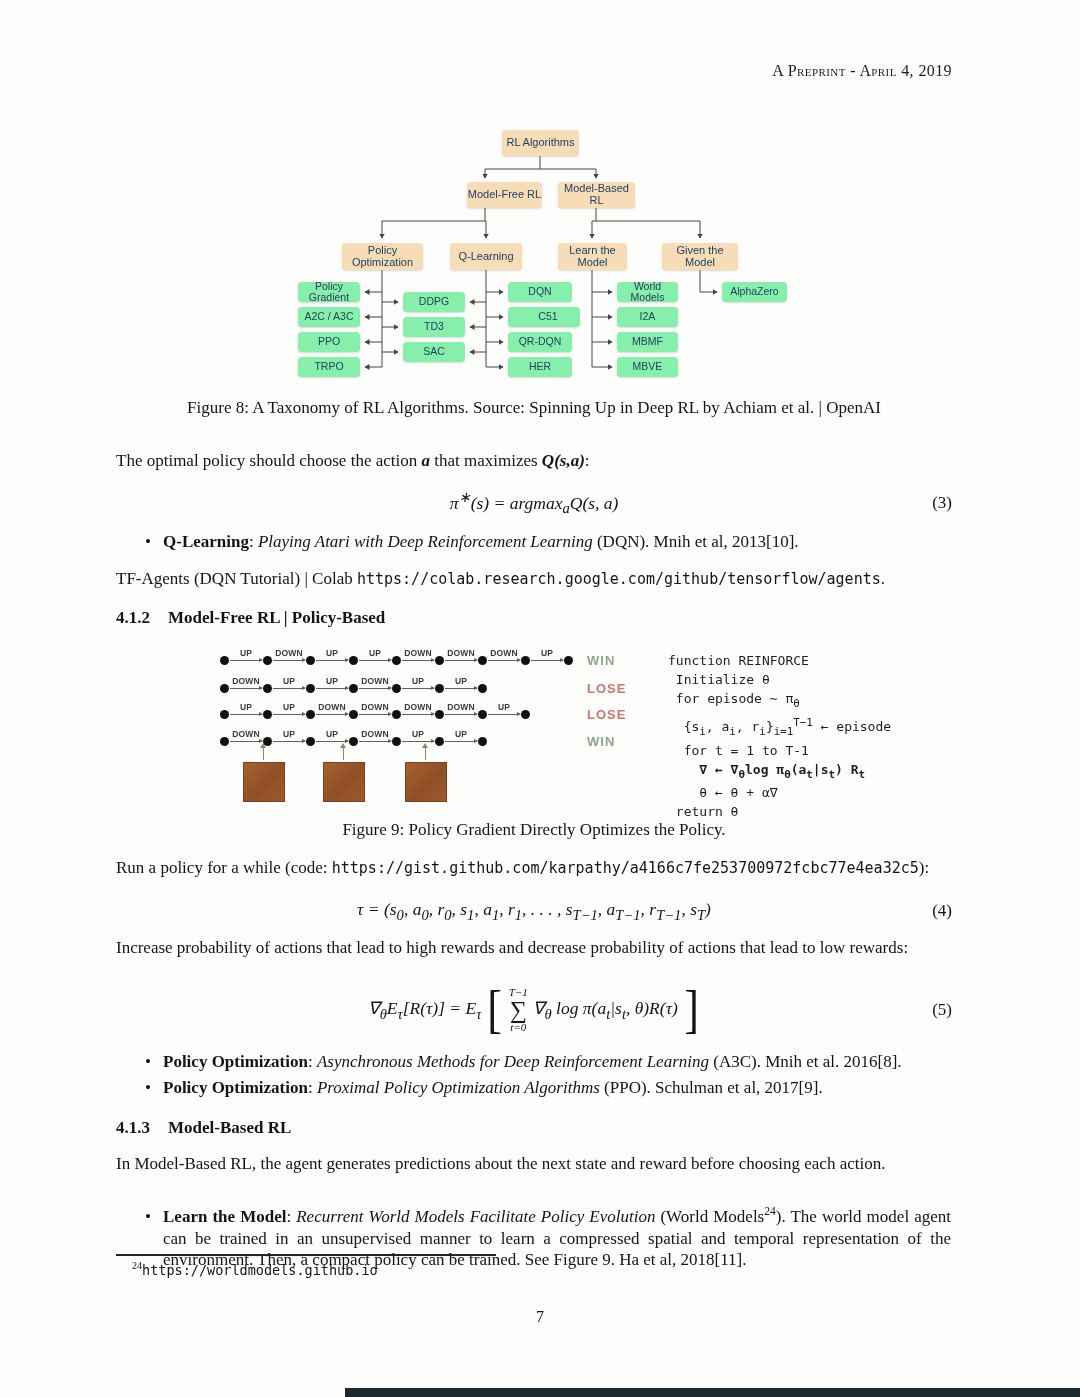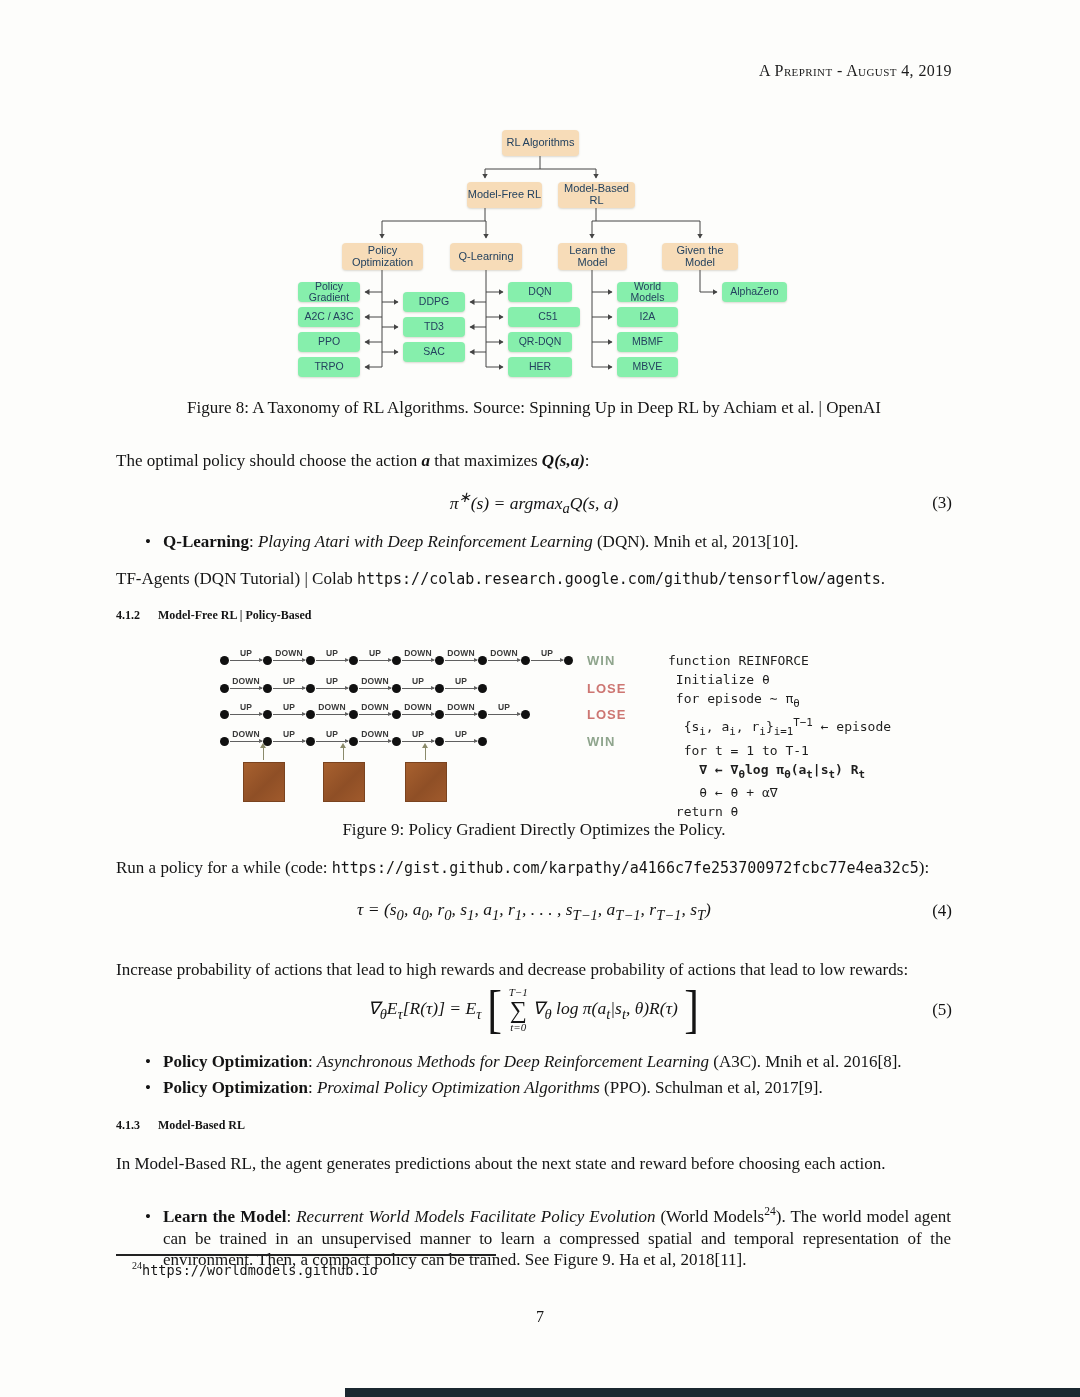--- a/index.html
+++ b/index.html
@@ -21,21 +21,21 @@
     position:absolute;display:flex;align-items:center;justify-content:center;
     font-family:"Liberation Sans", sans-serif;color:#24425f;
     border-radius:4px;box-shadow:0 1px 2px rgba(120,110,90,.25);
     text-align:center;line-height:1.05;
   }
   .tx-tan{background:#f7dcb8;font-size:11px;}
   .tx-blue{background:#86efac;font-size:10.5px;}
   
   .caption{left:116px;width:836px;text-align:center;font-size:17px;}
   .para{left:116px;width:836px;font-size:17px;line-height:22px;}
-  .heading{left:116px;width:836px;font-size:12px;font-weight:bold;}
+  .heading{left:116px;width:836px;font-size:17px;font-weight:bold;}
   .heading .h-num{margin-right:18px;}
   .blist{left:145px;width:806px;font-size:17px;}
   .bullet-item{position:relative;padding-left:18px;line-height:21.5px;}
   .bullet-item::before{content:"\2022";position:absolute;left:0;top:0;font-size:17px;}
   .bullet-item + .bullet-item{margin-top:4px;}
   .just{text-align:justify;margin-top:20px;}
   .sg-n{}
   .sg-b{font-weight:bold;}
   .sg-i{font-style:italic;}
   .sg-bi{font-weight:bold;font-style:italic;}
@@ -73,21 +73,21 @@
   .fn-rule{top:1254px;left:116px;width:380px;height:1.5px;background:#222;}
   .footnote{top:1260px;left:132px;font-size:14px;}
   .footnote .fn-mark{vertical-align:super;font-size:10px;font-family:"Liberation Serif",serif;}
   .footnote .fn-url{font-family:"DejaVu Sans Mono", monospace;font-size:13.5px;}
   .page-num{top:1308px;left:0;width:1080px;text-align:center;font-size:16px;}
   .bottom-bar{top:1388px;left:345px;width:735px;height:9px;background:#1b2830;}
 </style>
 </head>
 <body>
 
-<div class="abs page-header">A Preprint - August 4, 2019</div>
+<div class="abs page-header">A Preprint - April 4, 2019</div>
 
 <div class="abs fig8">
   <svg width="520" height="268" viewBox="0 0 520 268">
     <defs>
       <marker id="ah" markerWidth="7" markerHeight="7" refX="4.5" refY="3" orient="auto">
         <path d="M0,0 L5,3 L0,6 z" fill="#444"></path>
       </marker>
     </defs>
     <path d="M260 31 V44 M205 44 H316 M205 83 V96 M102 96 H206 M316 83 V96 M312 96 H420 M102 145 V242 M206 145 V242 M312 145 V242 M420 145 V167" stroke="#444" stroke-width="1" fill="none"></path>
     <g stroke="#444" stroke-width="1" fill="none" marker-end="url(#ah)">
@@ -336,21 +336,21 @@
 
 <div class="abs caption" style="top:820px;">Figure 9: Policy Gradient Directly Optimizes the Policy.</div>
 
 <div class="abs para" style="top:857px;"><span class="sg-n">Run a policy for a while (code: </span><span class="sg-m">https://gist.github.com/karpathy/a4166c7fe253700972fcbc77e4ea32c5</span><span class="sg-n">):</span></div>
 
 <div class="abs eq-row" style="top:896px;height:30px;">
   <span class="eq-body">τ = (s<sub>0</sub>, a<sub>0</sub>, r<sub>0</sub>, s<sub>1</sub>, a<sub>1</sub>, r<sub>1</sub>, . . . , s<sub>T−1</sub>, a<sub>T−1</sub>, r<sub>T−1</sub>, s<sub>T</sub>)</span>
   <span class="eq-num">(4)</span>
 </div>
 
-<div class="abs para" style="top:937px;margin-top:22px;"><span class="sg-n">Increase probability of actions that lead to high rewards and decrease probability of actions that lead to low rewards:</span></div>
+<div class="abs para" style="top:937px;"><span class="sg-n">Increase probability of actions that lead to high rewards and decrease probability of actions that lead to low rewards:</span></div>
 
 <div class="abs eq-row" style="top:978px;height:64px;">
   <div class="eq5-flex">
     <span>∇<sub>θ</sub>E<sub>τ</sub>[R(τ)] = E<sub>τ</sub></span>
     <span class="big-bracket">[</span>
     <span class="sum-stack">
       <span class="sum-limit">T−1</span>
       <span class="sum-sigma">∑</span>
       <span class="sum-limit">t=0</span>
     </span>

